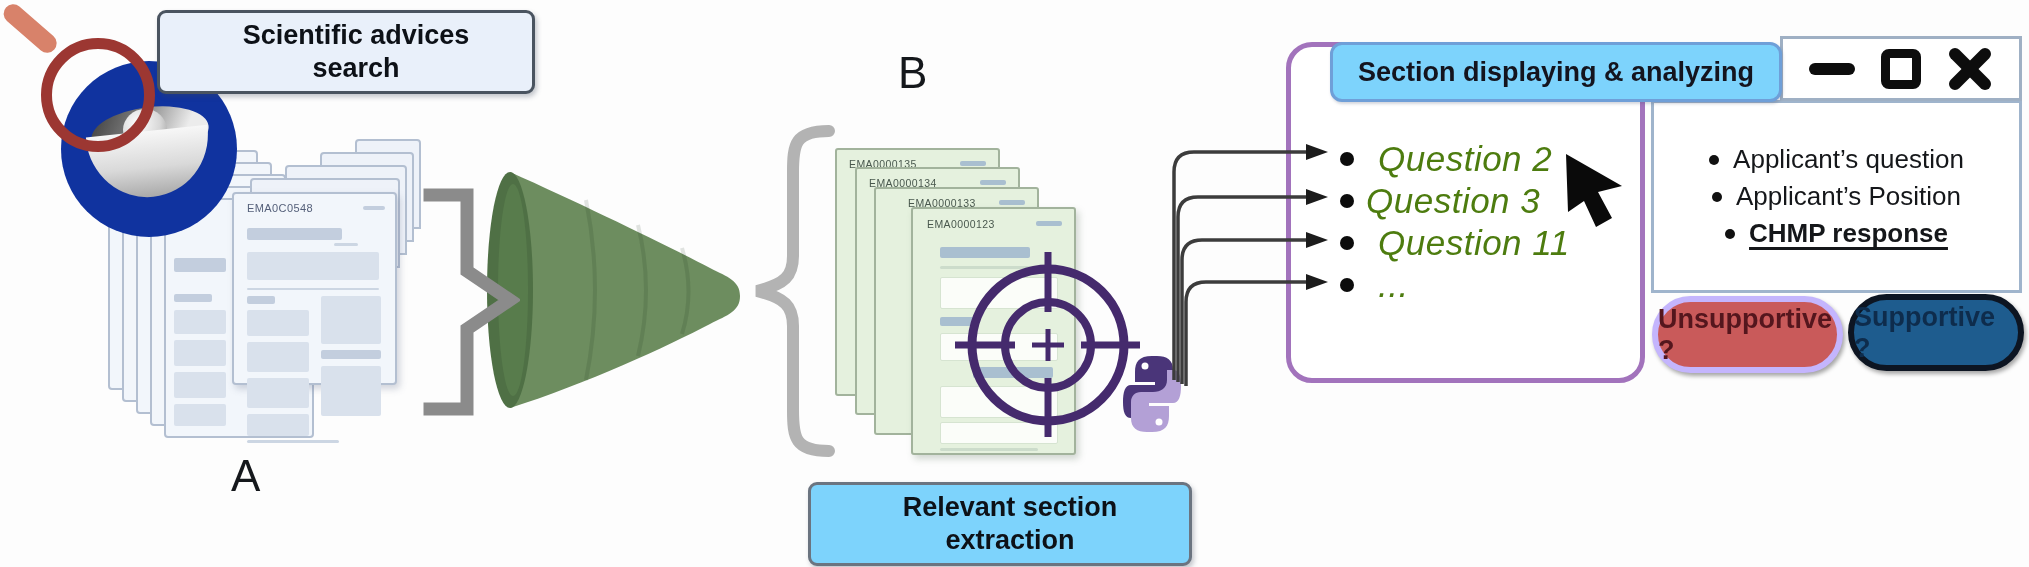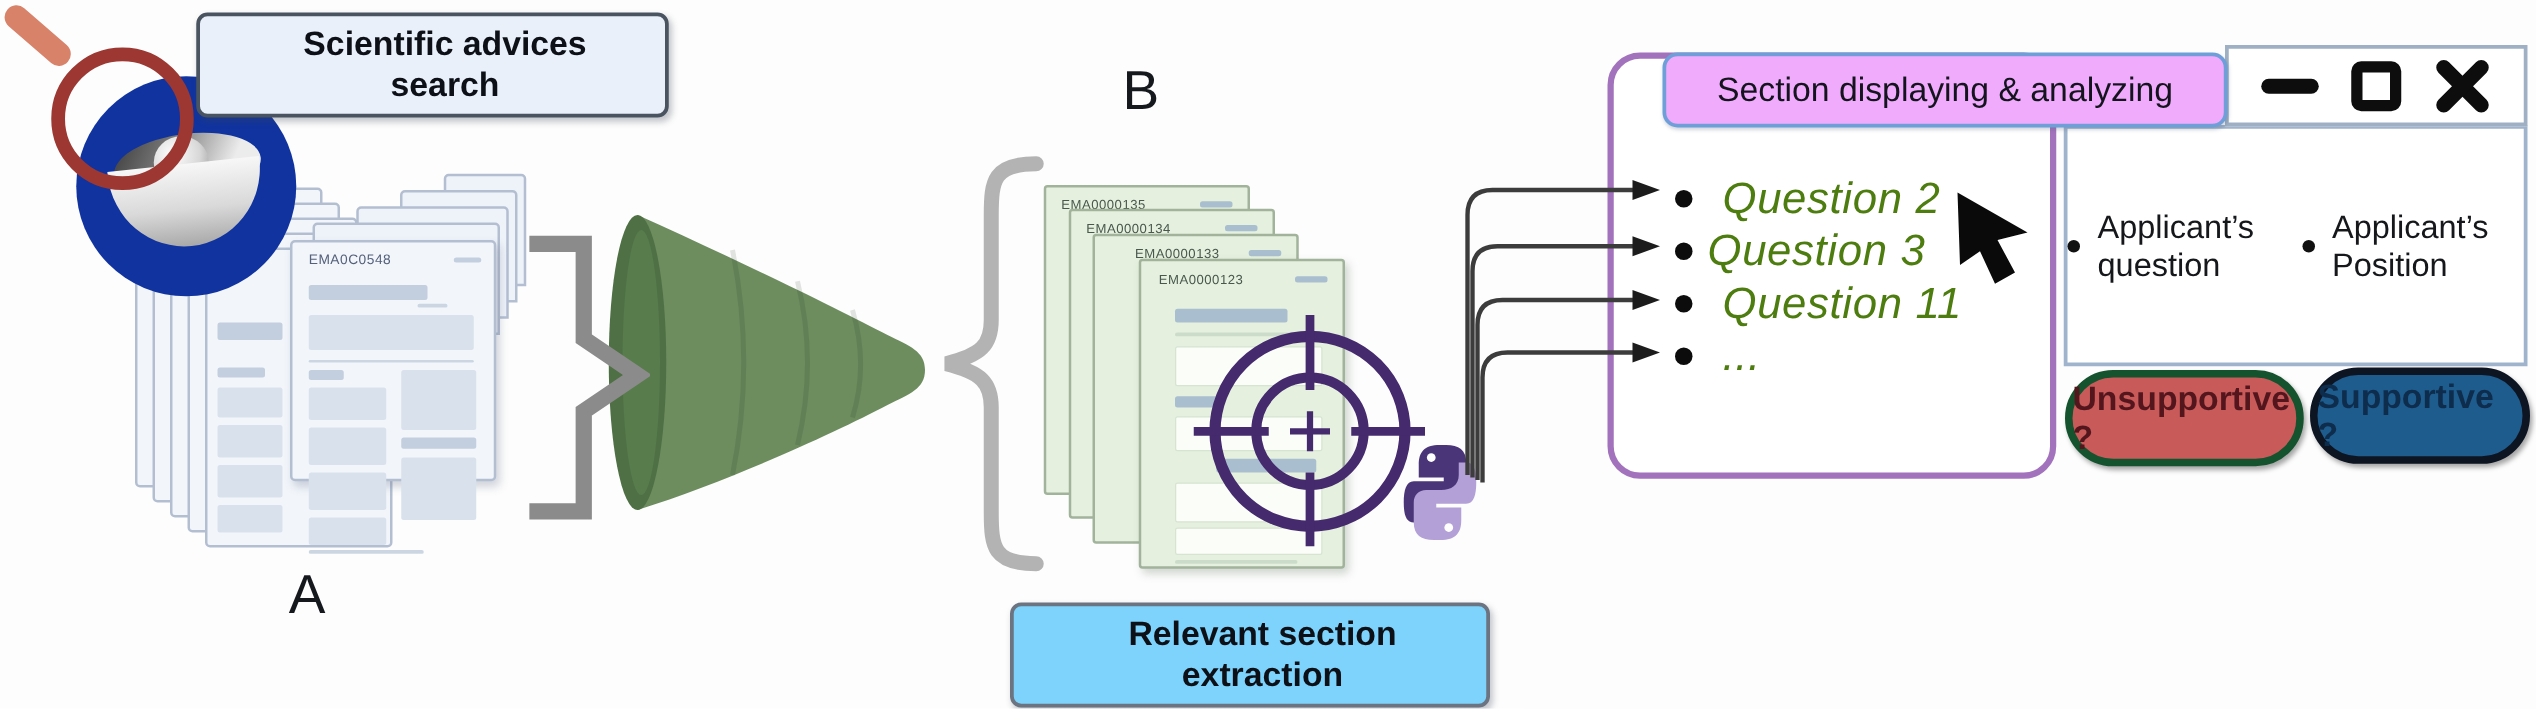--- a/index.html
+++ b/index.html
@@ -48,41 +48,41 @@
   
   .gpage{position:absolute;width:165px;height:248px;background:#e5f1de;border:2px solid #a2b39c;border-radius:3px;box-sizing:border-box;}
   .gpage .doc-id{color:#49584e;font-size:10.5px;}
   .gbar{background:#a9bfd0;}
   .gline{background:#ccdccb;}
   .gblk{background:#fbfdf9;border:1px solid #d6e4d1;}
 
   
   #viewer-window{left:1286px;top:42px;width:359px;height:341px;background:#ffffff;
     border:5px solid #a273bc;border-radius:26px;z-index:10;box-sizing:border-box;}
-  #viewer-title{left:1330px;top:42px;width:452px;height:60px;background:#f0abfc;
+  #viewer-title{left:1330px;top:42px;width:452px;height:60px;background:#7dd3fc;
     border:3px solid #6f9fd8;border-radius:12px;display:flex;align-items:center;justify-content:center;
-    font-weight:400;font-size:27px;color:#14141e;z-index:20;box-sizing:border-box;box-shadow:1px 2px 3px rgba(80,90,120,.25);}
+    font-weight:700;font-size:27px;color:#14141e;z-index:20;box-sizing:border-box;box-shadow:1px 2px 3px rgba(80,90,120,.25);}
   #controls-bar{left:1780px;top:36px;width:242px;height:65px;background:#fff;border:3px solid #9fb0c4;
     z-index:15;display:flex;align-items:center;justify-content:space-evenly;box-sizing:border-box;}
   #btn-min{width:46px;height:12px;background:#0d0d0d;border-radius:6px;}
   #btn-max{width:40px;height:40px;border:9px solid #0d0d0d;border-radius:8px;box-sizing:border-box;}
   #detail-panel{left:1651px;top:100px;width:371px;height:193px;background:#fff;border:3px solid #9fb4cc;
-    z-index:5;box-sizing:border-box;display:flex;flex-direction:row;align-items:center;justify-content:center;gap:6px;}
+    z-index:5;box-sizing:border-box;display:flex;flex-direction:column;align-items:center;justify-content:center;gap:6px;}
   .d-line{display:flex;align-items:center;gap:14px;font-size:26px;color:#15171a;}
   .d-dot{width:10px;height:10px;border-radius:50%;background:#111;flex:0 0 auto;}
   .d-line.emph span.d-text{font-weight:700;text-decoration:underline;text-decoration-thickness:3px;text-underline-offset:5px;}
 
   .q-item{position:absolute;display:flex;align-items:center;gap:24px;z-index:12;height:38px;}
   .q-dot{width:14px;height:14px;border-radius:50%;background:#0c0c0c;}
   .q-text{font-style:italic;font-size:35px;color:#4d7c0f;letter-spacing:.5px;}
 
   
   .pill-btn{display:flex;align-items:center;justify-content:center;font-weight:700;font-size:27px;
     border-radius:40px;z-index:12;box-sizing:border-box;box-shadow:2px 3px 4px rgba(0,0,0,.35);}
-  #btn-unsupportive{left:1652px;top:296px;width:191px;height:77px;background:#c95a5a;border:6px solid #14532d;color:#54161d;}
+  #btn-unsupportive{left:1652px;top:296px;width:191px;height:77px;background:#c95a5a;border:6px solid #c4b5fd;color:#54161d;}
   #btn-supportive{left:1848px;top:294px;width:176px;height:77px;background:#1e5c8e;border:6px solid #0d1522;color:#0e2c4c;}
 
   svg{display:block;}
 </style>
 </head>
 <body>
 
 <div id="canvas">
 
   <div>
@@ -257,18 +257,22 @@
 
   <div id="detail-panel" class="abs">
     <div class="d-line">
       <span class="d-dot"></span>
       <span class="d-text">Applicant’s question</span>
     </div>
     <div class="d-line">
       <span class="d-dot"></span>
       <span class="d-text">Applicant’s Position</span>
     </div>
+    <div class="d-line emph">
+      <span class="d-dot"></span>
+      <span class="d-text">CHMP response</span>
+    </div>
   </div>
 
   <div id="btn-unsupportive" class="abs pill-btn">Unsupportive ?</div>
   <div id="btn-supportive" class="abs pill-btn">Supportive ?</div>
 
 </div>
 
 </body></html>

